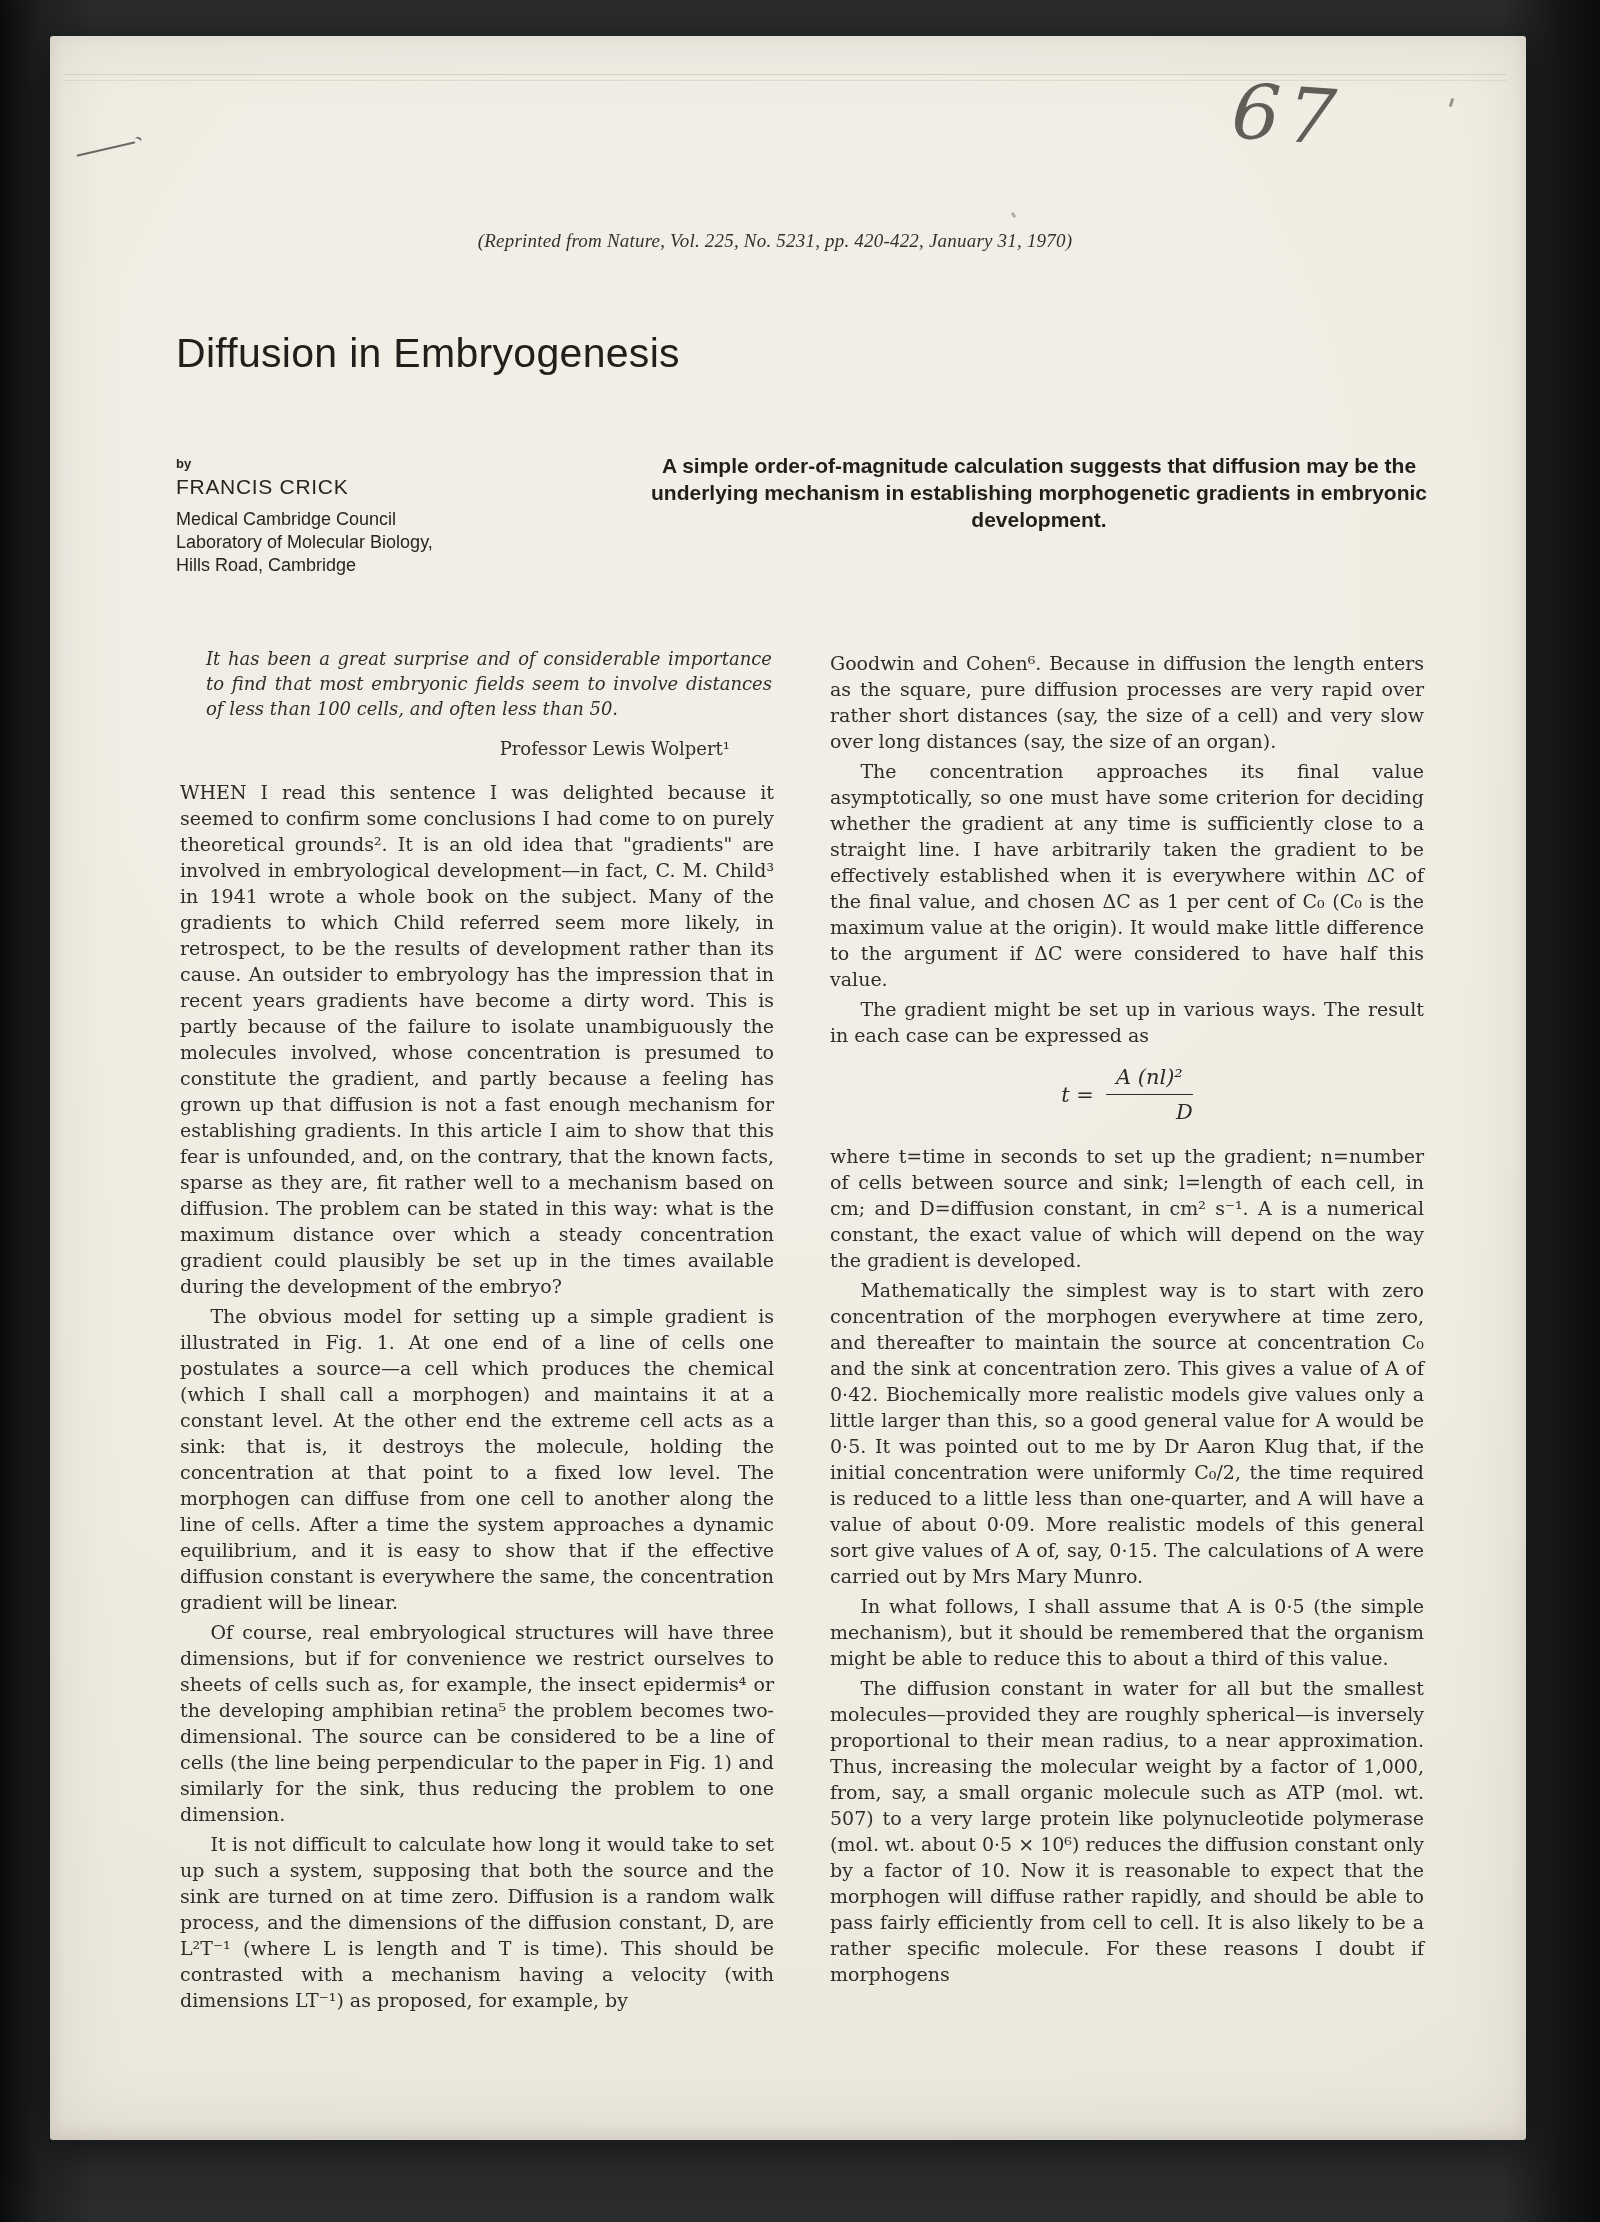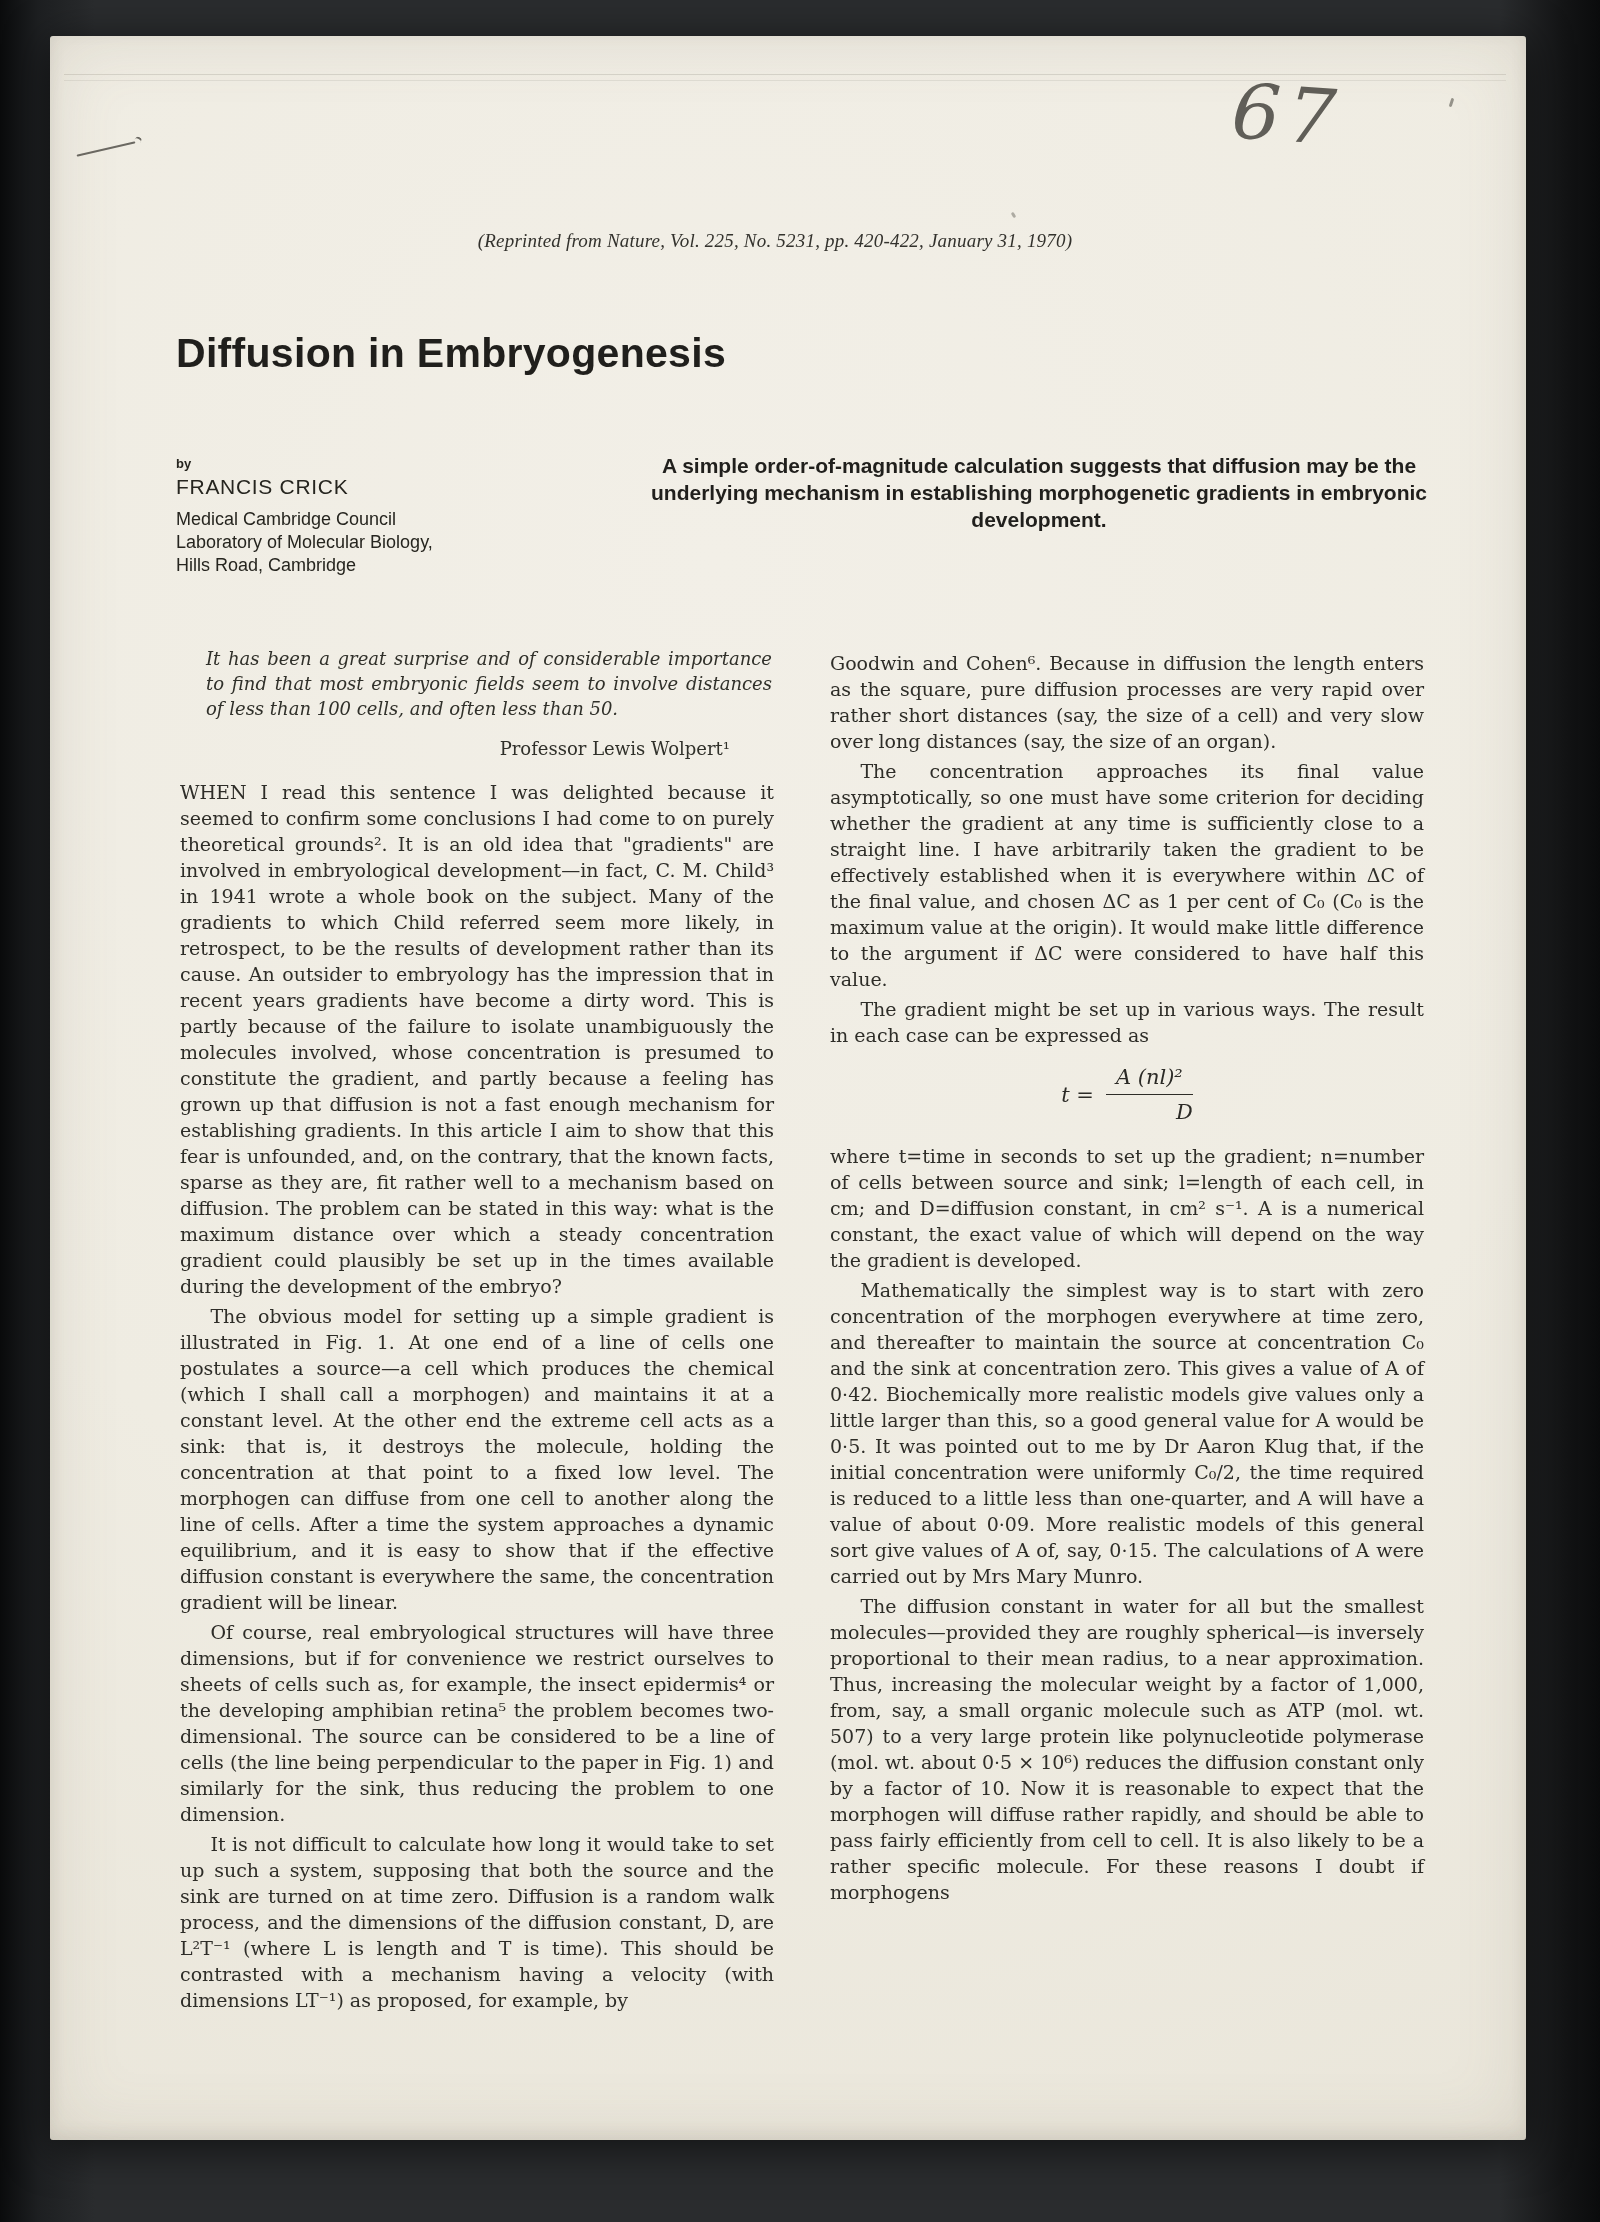--- a/index.html
+++ b/index.html
@@ -47,21 +47,21 @@
     transform:rotate(4deg); opacity:.9;
   }
   .reprint {
     position:absolute; top:148px; left:0; width:100%; padding-right:26px;
     text-align:center; font-family:"Liberation Serif", serif;
     font-style:italic; font-size:19px; color:#33322d; letter-spacing:.2px;margin-top:46px;
   }
   .title {
     position:absolute; left:126px; top:294px;
     font-family:"Liberation Sans", sans-serif;
-    font-size:41px; font-weight:700; letter-spacing:.3px; color:#201f1c;
+    font-size:41px; font-weight:400; letter-spacing:.3px; color:#201f1c;
   }
   .byline {
     position:absolute; left:126px; top:420px;
     font-family:"Liberation Sans", sans-serif; color:#26251f; font-weight:500;
   }
   .byline .by { font-size:13px; margin-bottom:4px; font-weight:700; }
   .byline .author { font-size:21px; letter-spacing:.7px; margin-bottom:9px; }
   .byline .aff div { font-size:18px; line-height:23px; }
   .abstract {
     position:absolute; left:598px; top:416px; width:782px;
@@ -140,17 +140,18 @@
       <div class="formula">
         <span class="lhs">t =</span>
         <span class="frac">
           <span class="num">A (nl)²</span>
           <span class="den">D</span>
         </span>
       </div>
 
       <p class="no-indent">where t=time in seconds to set up the gradient; n=number of cells between source and sink; l=length of each cell, in cm; and D=diffusion constant, in cm² s⁻¹. A is a numerical constant, the exact value of which will depend on the way the gradient is developed.</p>
       <p>Mathematically the simplest way is to start with zero concentration of the morphogen everywhere at time zero, and thereafter to maintain the source at concentration C₀ and the sink at concentration zero. This gives a value of A of 0·42. Biochemically more realistic models give values only a little larger than this, so a good general value for A would be 0·5. It was pointed out to me by Dr Aaron Klug that, if the initial concentration were uniformly C₀/2, the time required is reduced to a little less than one-quarter, and A will have a value of about 0·09. More realistic models of this general sort give values of A of, say, 0·15. The calculations of A were carried out by Mrs Mary Munro.</p>
+      <p>In what follows, I shall assume that A is 0·5 (the simple mechanism), but it should be remembered that the organism might be able to reduce this to about a third of this value.</p>
       <p>The diffusion constant in water for all but the smallest molecules—provided they are roughly spherical—is inversely proportional to their mean radius, to a near approximation. Thus, increasing the molecular weight by a factor of 1,000, from, say, a small organic molecule such as ATP (mol. wt. 507) to a very large protein like polynucleotide polymerase (mol. wt. about 0·5 × 10⁶) reduces the diffusion constant only by a factor of 10. Now it is reasonable to expect that the morphogen will diffuse rather rapidly, and should be able to pass fairly efficiently from cell to cell. It is also likely to be a rather specific molecule. For these reasons I doubt if morphogens</p>
     </div>
 
   </div>
 </div>
 
 </body></html>

